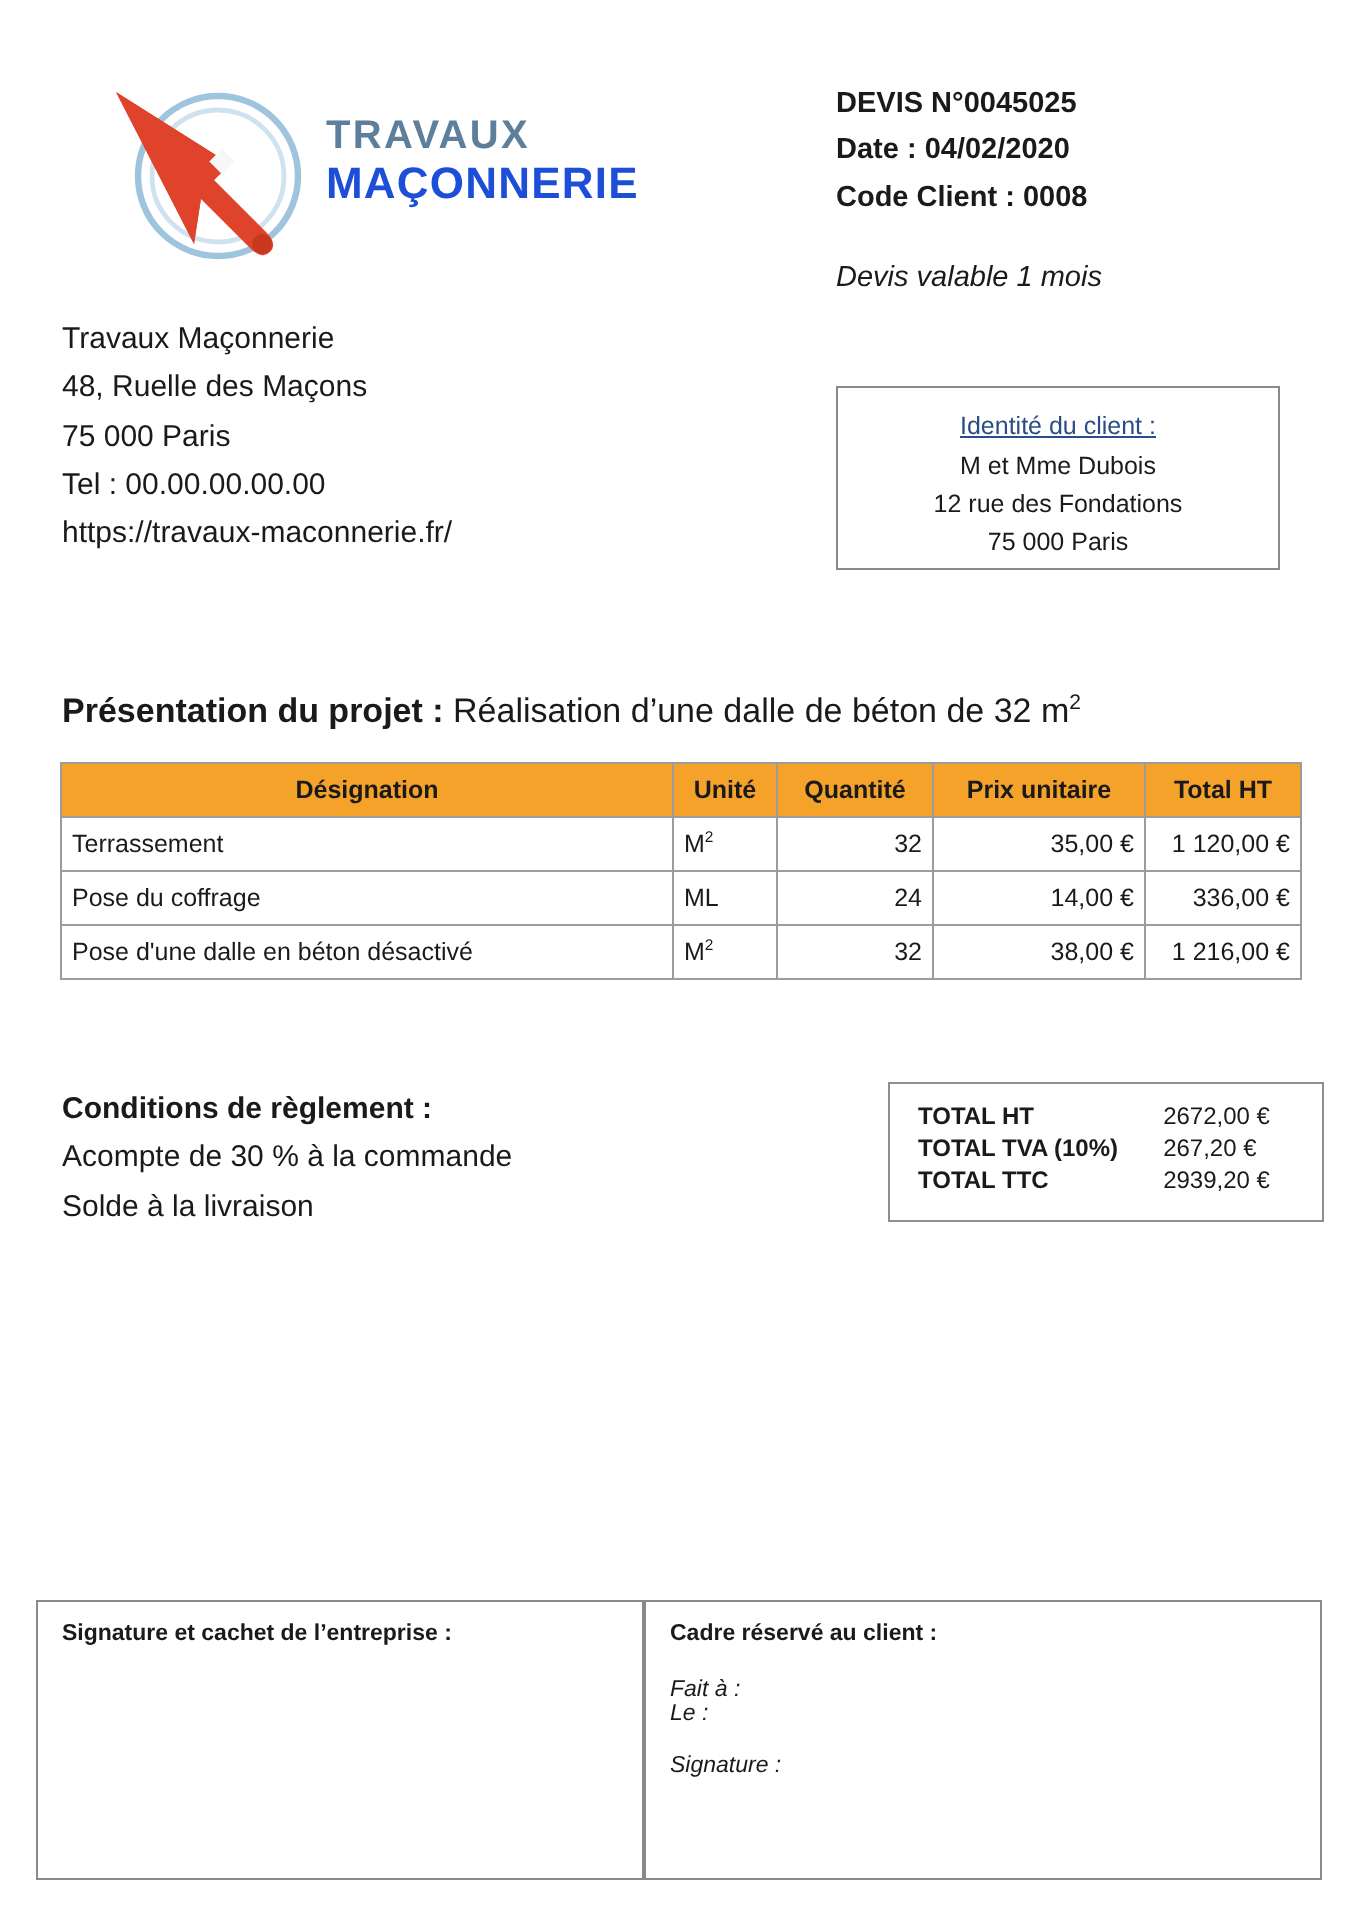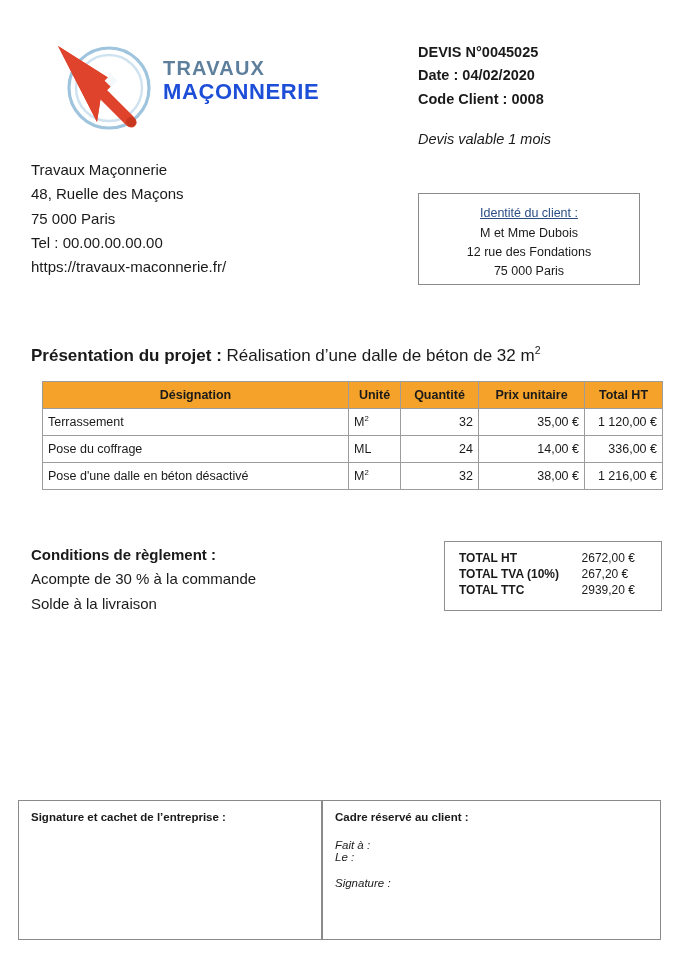--- a/index.html
+++ b/index.html
@@ -101,21 +101,20 @@
   sup { font-size: 0.62em; vertical-align: super; line-height: 0; }
 
   
   .items {
     position: absolute;
     left: 30px; top: 381px;
     width: 620px;
     border-collapse: collapse;
     font-size: 12.5px;
     table-layout: fixed;
-    margin-left: 12px;
   }
   .items th {
     background: #f5a22a;
     color: #1a1a1a;
     font-weight: 700;
     font-size: 12.5px;
     height: 26px;
     border: 1px solid #9c9c9c;
     text-align: center;
     padding: 0 4px;

